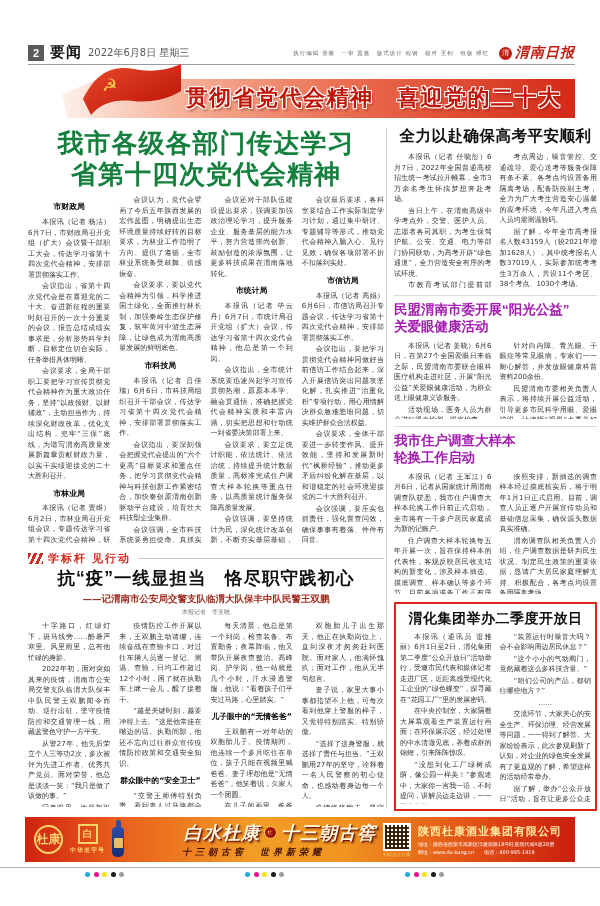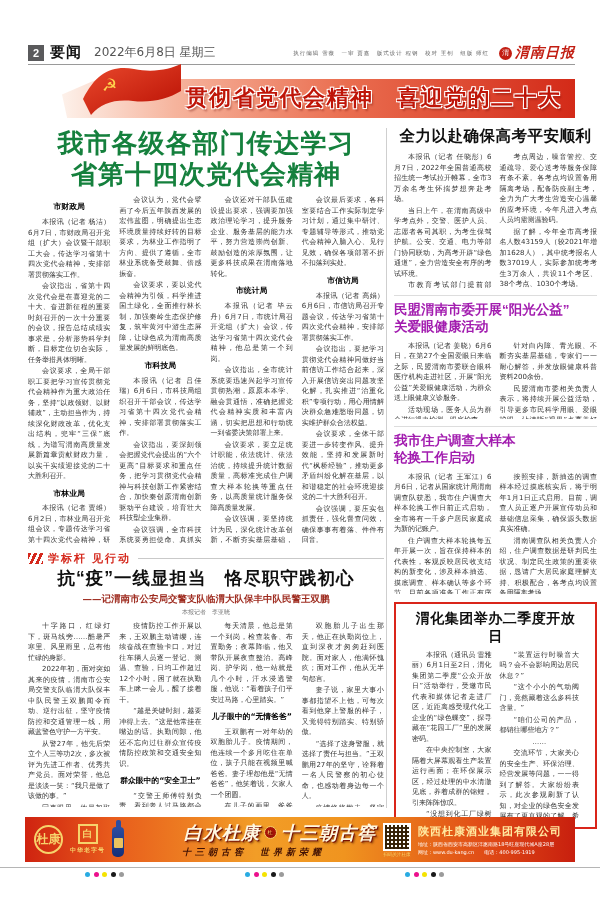--- a/index.html
+++ b/index.html
@@ -3,21 +3,21 @@
 <meta charset="utf-8">
 <style>
   html,body{margin:0;padding:0;}
   body{width:600px;height:906px;position:relative;background:#fff;overflow:hidden;
        font-family:"DejaVu Sans","Liberation Sans",sans-serif;color:#222;}
   .hd{position:absolute;top:38px;left:28px;right:25px;height:24px;border-bottom:1px solid #9a9a9a;
       display:flex;justify-content:space-between;align-items:flex-end;padding-bottom:2px;}
   .hd-l{display:flex;align-items:center;gap:6px;}
   .pn{width:16px;height:16px;background:#5a5a5c;color:#fff;font:bold 11px/16px "Liberation Sans",sans-serif;text-align:center;}
   .sec{font:bold 15px "Liberation Sans",sans-serif;color:#111;letter-spacing:1px;}
-  .date{font-size:12px;color:#555;margin-left:6px;}
+  .date{font-size:10px;color:#555;}
   .hd-r{display:flex;align-items:center;gap:10px;}
   .credits{font-size:5.5px;color:#666;letter-spacing:1px;}
   .mast{display:flex;align-items:center;gap:3px;}
   .m-emb{width:13px;height:13px;border-radius:50%;background:#c21d12;color:#fff;font-size:7px;line-height:13px;text-align:center;}
   .m-txt{font:bold italic 14px "DejaVu Serif",serif;color:#c21d12;letter-spacing:1px;}
 
   .banner{position:absolute;top:66px;left:28px;right:25px;height:54px;}
   .strip{position:absolute;left:34px;right:0;top:13px;bottom:2px;
          background:linear-gradient(90deg,#fdf1ea 0%,#f6b49d 22%,#ea6e50 55%,#d32a18 100%);
          clip-path:polygon(0 40%,7% 0,100% 0,100% 100%,1% 100%);}
@@ -52,21 +52,21 @@
 
   .rail{position:absolute;left:394px;top:126px;width:203px;}
   .r-title{font:900 15.5px "Liberation Sans",sans-serif;color:#0f0f0f;text-align:center;letter-spacing:.5px;}
   .r-title2{font:900 13.5px/1.25 "Liberation Sans",sans-serif;color:#a21caf;}
   .r-cols{margin-top:5px;gap:8px;}
   .r-cols .colx{font-size:7px;}
   .exam-cols{height:136px;}
   .eye-cols{height:78px;}
   .survey-cols{height:122px;}
   .r-sep{border-bottom:1px solid #ddd;margin:7px 0 6px;}
-  .red-box{border:2px solid #d9251a;padding:6px 16px 5px;margin-top:8px;background:#fff;}
+  .red-box{border:2px solid #d9251a;padding:6px 4px 5px;margin-top:8px;background:#fff;}
   .bx-title{font:900 14px "Liberation Sans",sans-serif;color:#0f0f0f;text-align:center;letter-spacing:.5px;}
   .box-cols{height:172px;margin-top:4px;}
 
   .ad{position:absolute;left:25px;top:817px;width:550px;height:45px;
       background:linear-gradient(90deg,#cf2310 0%,#e85c1c 16%,#f29d27 42%,#f0941f 58%,#e04a16 84%,#c81f0e 100%);
       display:flex;align-items:center;gap:7px;padding:0 9px;box-sizing:border-box;}
   .seal-r{width:25px;height:25px;border-radius:50%;border:2px solid #f6d36b;color:#f6d36b;
           font-size:12px;font-weight:bold;display:flex;align-items:center;justify-content:center;flex:none;}
   .sq-wrap{display:flex;flex-direction:column;align-items:center;flex:none;}
   .seal-s{width:16px;height:16px;border:2px solid #f6d36b;color:#f6d36b;font-size:10px;line-height:16px;text-align:center;font-weight:bold;}
@@ -232,21 +232,21 @@
 
     <div>
       <div class="r-title2">民盟渭南市委开展“阳光公益”</div>
       <div class="r-title2">关爱眼健康活动</div>
       <div class="cols r-cols eye-cols">
         <div class="colx">
             <div class="blk blk-p">本报讯（记者 姜晓）6月6日，在第27个全国爱眼日来临之际，民盟渭南市委联合眼科医疗机构走进社区，开展“阳光公益”关爱眼健康活动，为群众送上眼健康义诊服务。</div>
             <div class="blk blk-p">活动现场，医务人员为群众进行视力检测、眼底检查。</div>
           </div>
         <div class="colx">
-            <div class="blk blk-p">针对白内障、青光眼、不断夯实基层基础，专家们一一耐心解答，并发放眼健康科普资料200余份。</div>
+            <div class="blk blk-p">针对白内障、青光眼、干眼症等常见眼病，专家们一一耐心解答，并发放眼健康科普资料200余份。</div>
             <div class="blk blk-p">民盟渭南市委相关负责人表示，将持续开展公益活动，引导更多市民科学用眼、爱眼护眼，让清晰“视界”点亮美好生活。</div>
           </div>
       </div>
     </div>
 
     <div class="r-sep"></div>
 
     <div>
       <div class="r-title2">我市住户调查大样本</div>
       <div class="r-title2">轮换工作启动</div>

